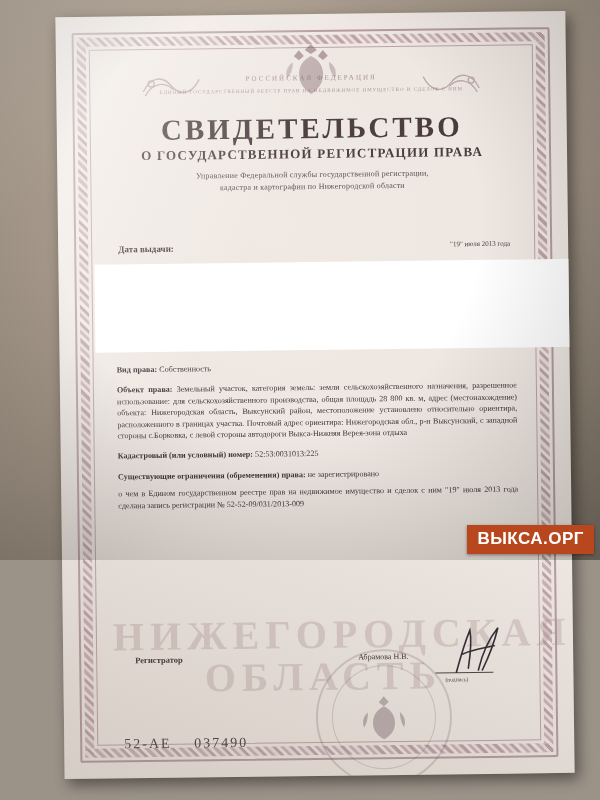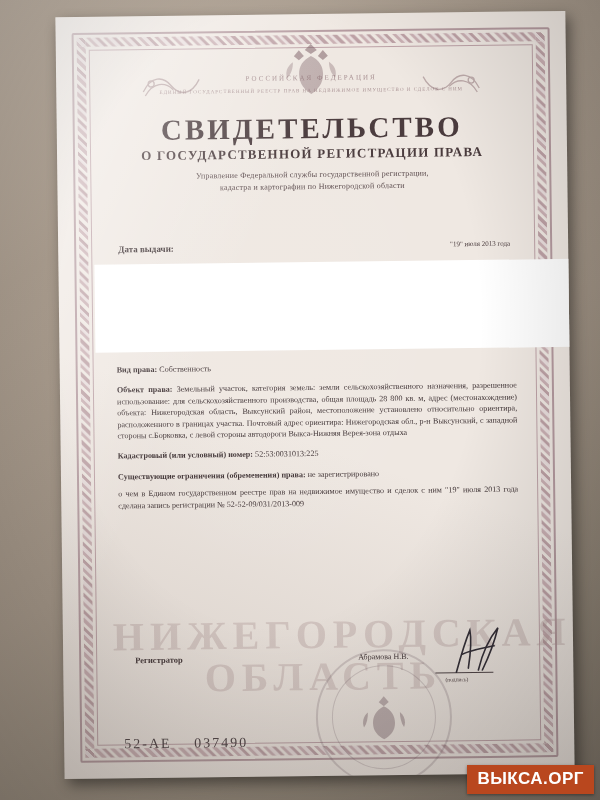--- a/index.html
+++ b/index.html
@@ -9,21 +9,21 @@
   }
   body {
     width: 600px;
     height: 800px;
     overflow: hidden;
     font-family: "Liberation Serif", serif;
   }
   #scene {
     position: relative;
     width: 600px;
-    height: 800px;
+    height: 560px;
     background: linear-gradient(150deg, #b9ada0 0%, #a79a8c 25%, #9e9183 55%, #8d8274 80%, #7d7367 100%);
   }
   
   #scene::after {
     content: "";
     position: absolute;
     inset: 0;
     background: radial-gradient(ellipse at 45% 40%, rgba(255,255,255,0.06) 0%, rgba(0,0,0,0.0) 45%, rgba(0,0,0,0.22) 100%);
     pointer-events: none;
   }

